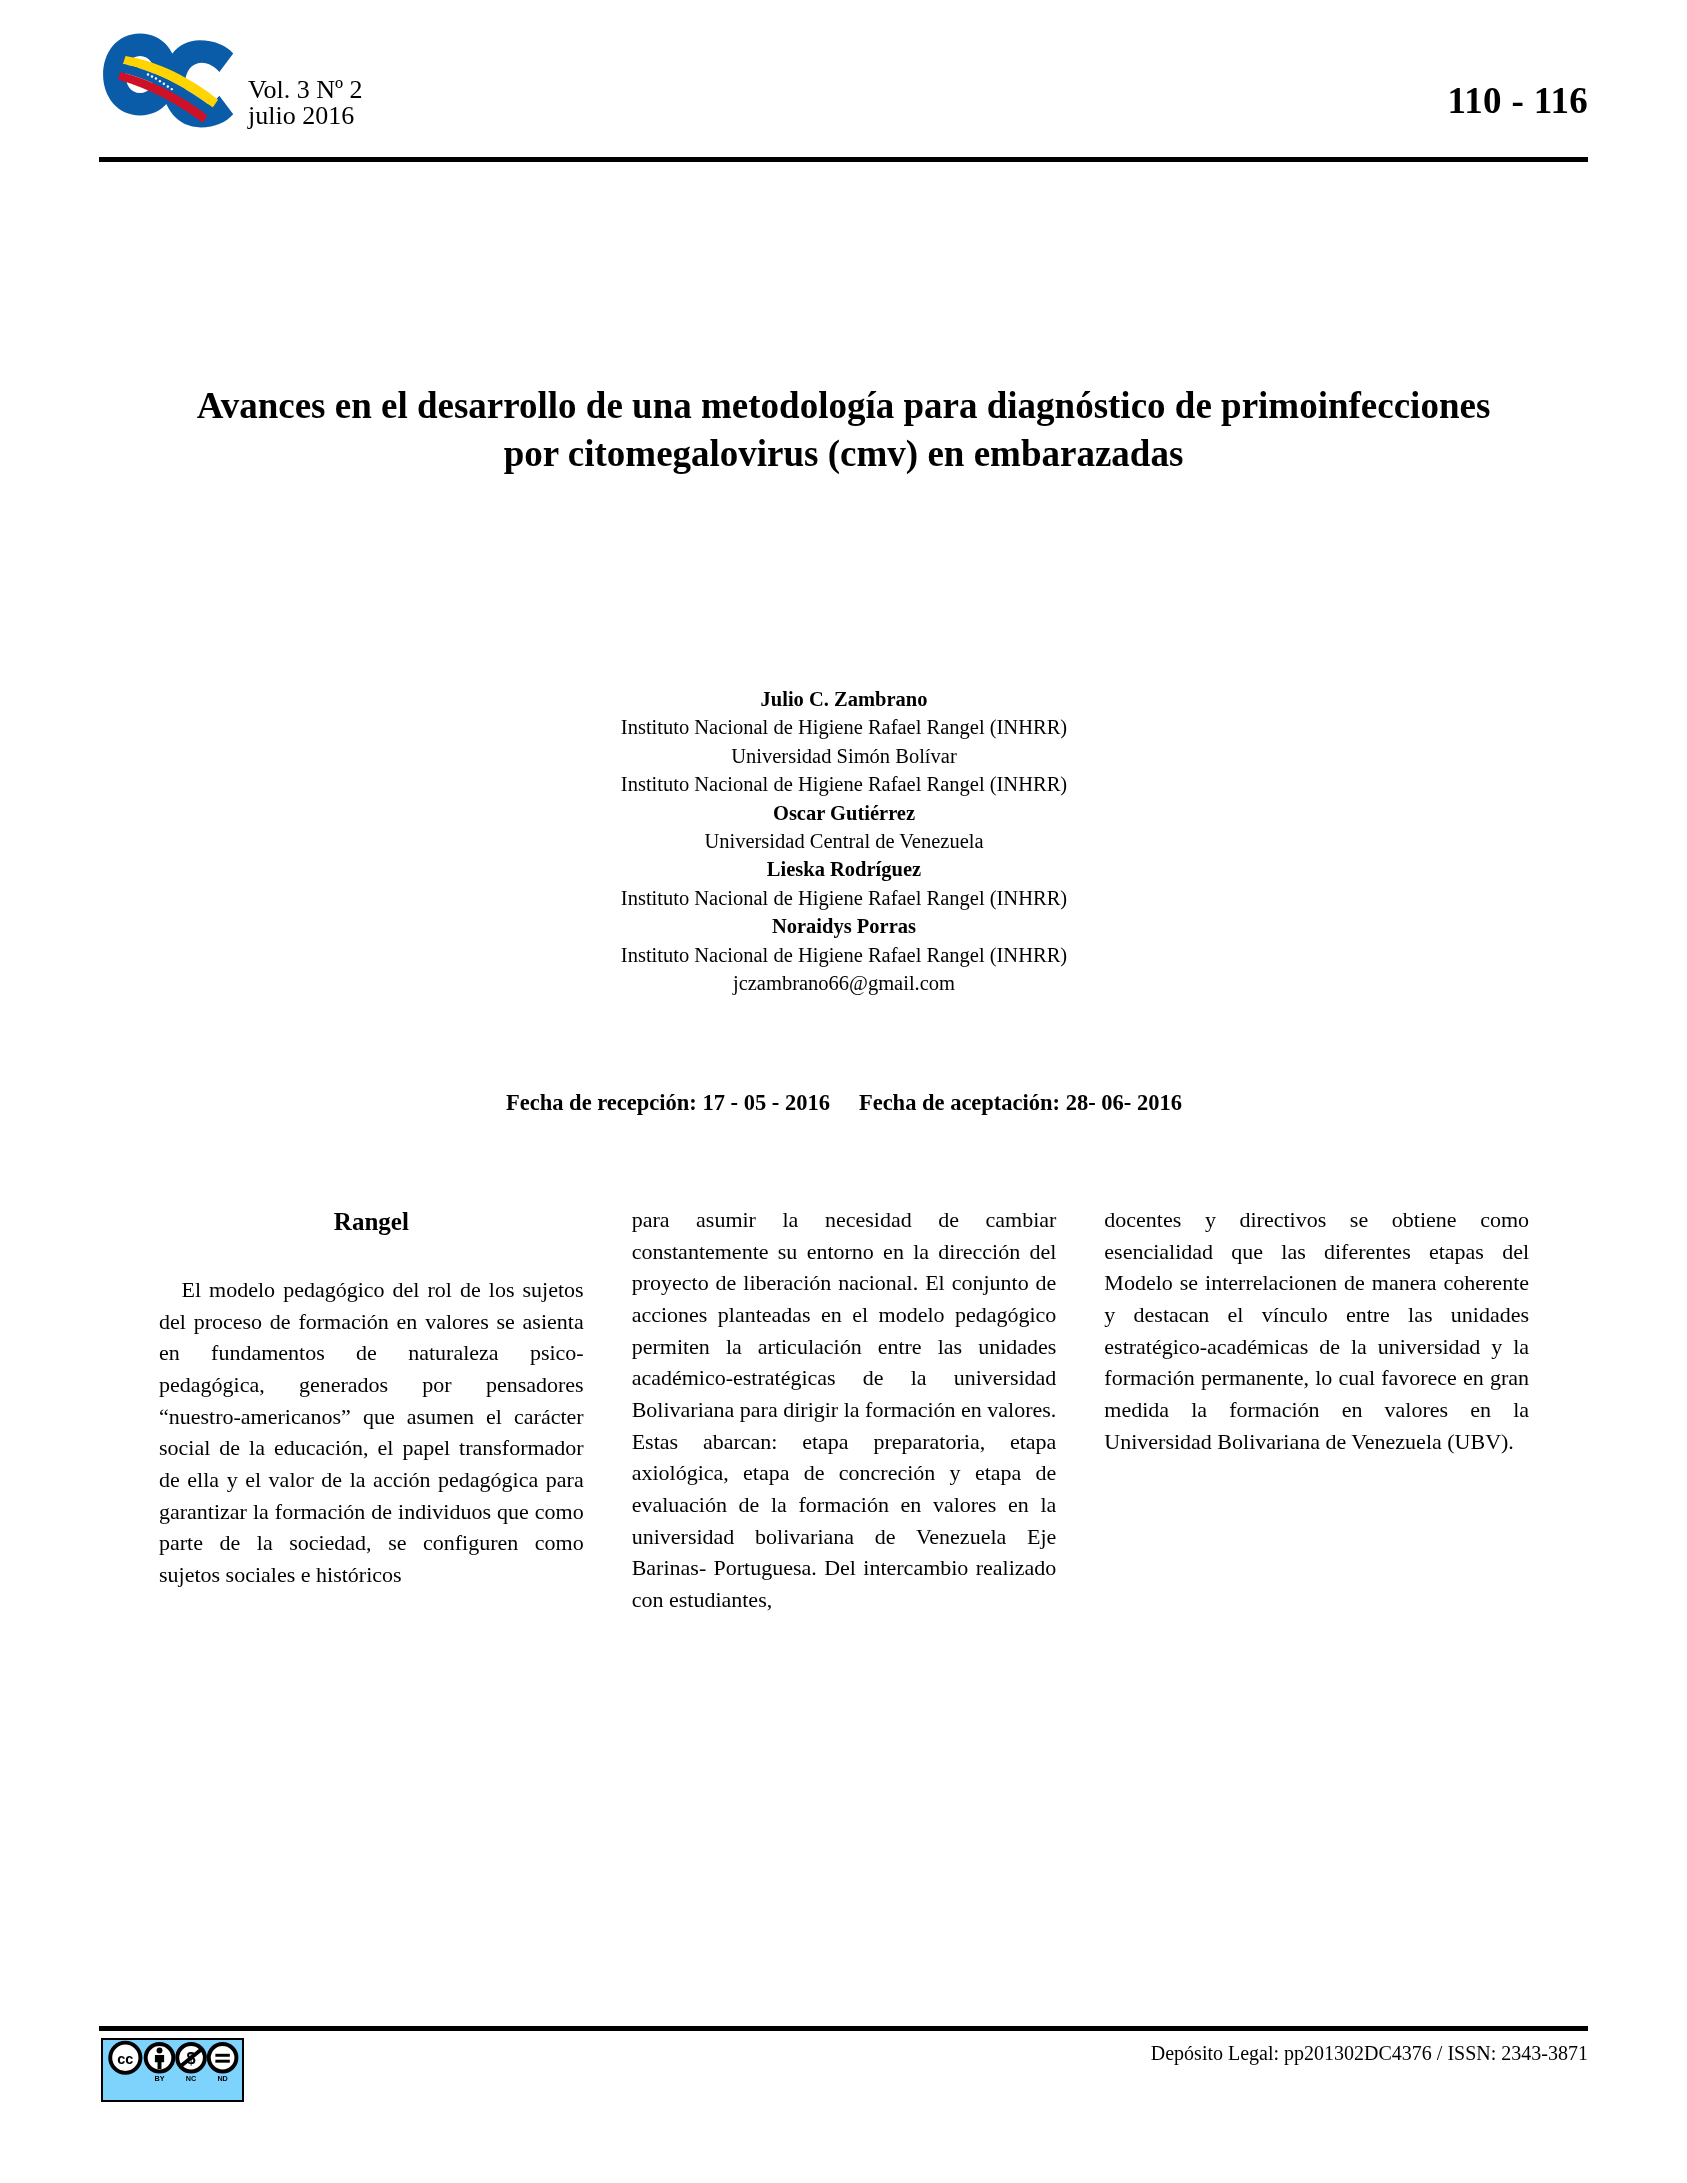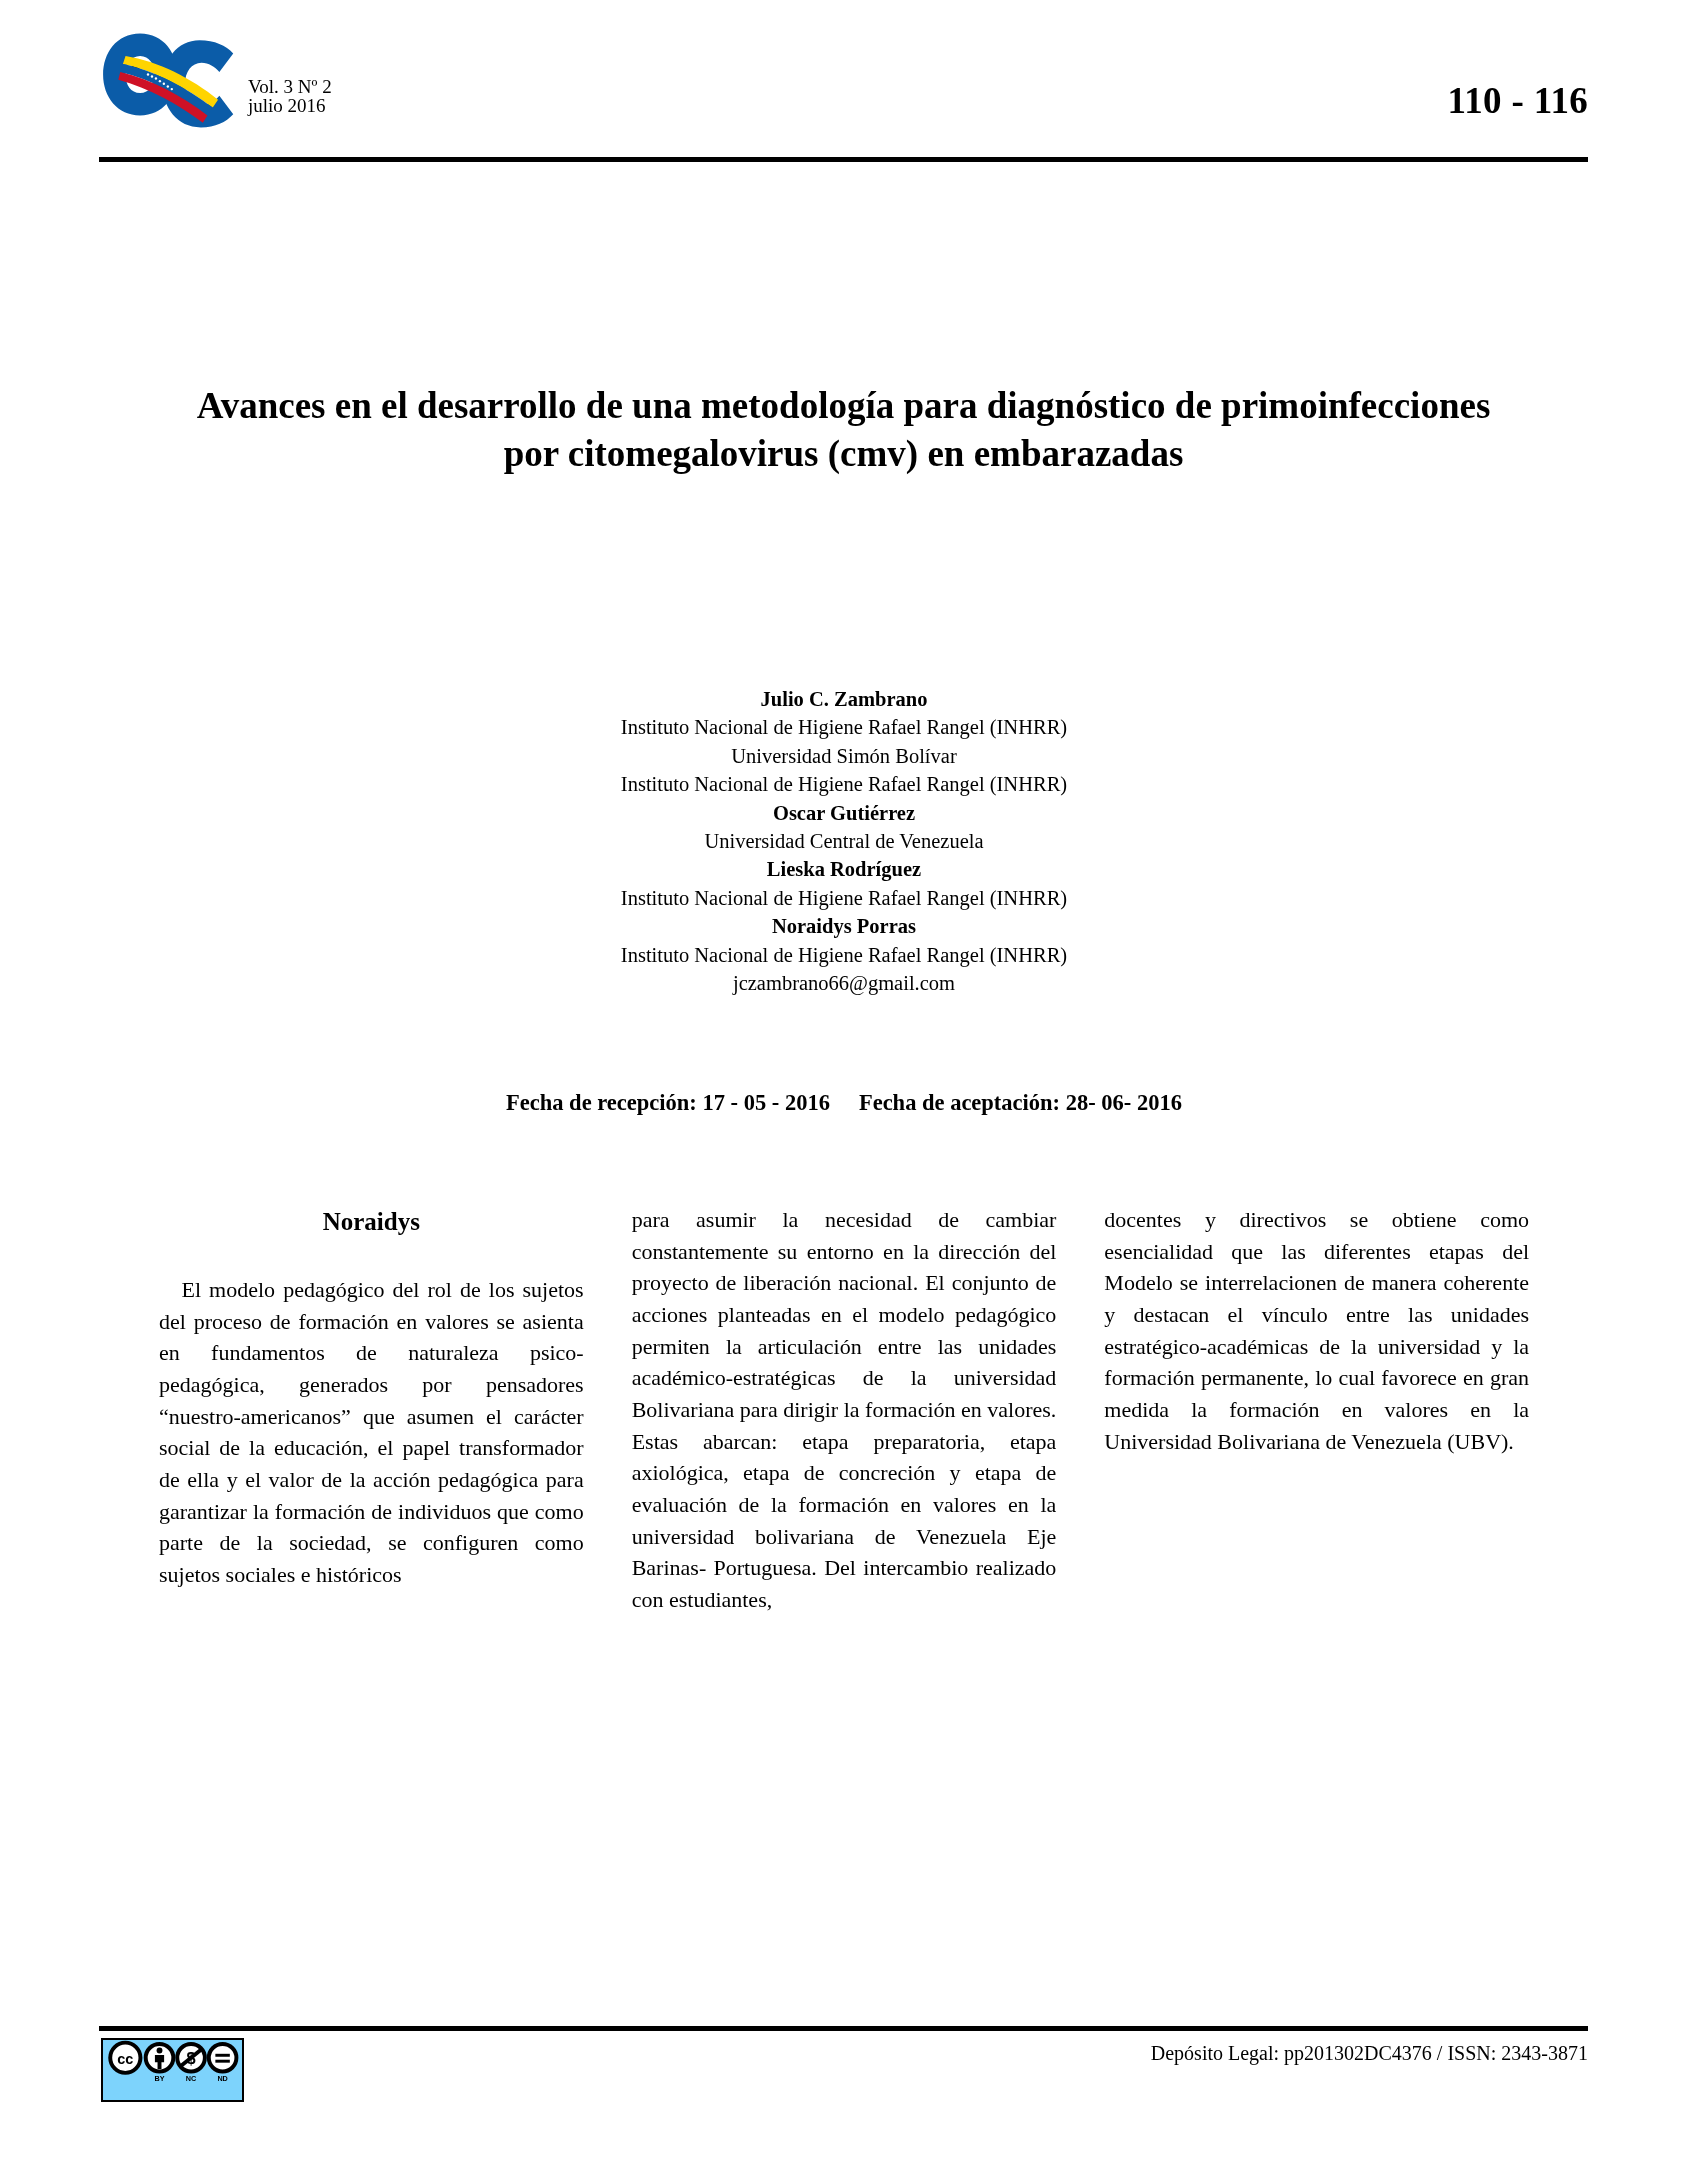--- a/index.html
+++ b/index.html
@@ -42,21 +42,21 @@
     width: 172px;
     height: 109px;
   }
   .logo svg { display: block; }
 
   .volume-block {
     position: absolute;
     left: 149px;
     top: 50px;
     line-height: 1.02;
-    font-size: 19px;
+    font-size: 26px;
     font-family: "Liberation Serif", serif;
     white-space: nowrap;
   }
   .volume-block .vline { display: block; }
 
   .page-range {
     position: absolute;
     right: 0px;
     top: 52px;
     font-size: 37px;
@@ -266,21 +266,21 @@
     <div class="email">jczambrano66@gmail.com</div>
   </div>
 
   <div class="dates">
     <span>Fecha de recepción: 17 - 05 - 2016</span><span class="gap"></span><span>Fecha de aceptación: 28- 06- 2016</span>
   </div>
 
   <div class="columns">
 
     <div class="col">
-      <div class="col-heading">Noraidys</div>
+      <div class="col-heading">Rangel</div>
       <p>El modelo pedagógico del rol de los sujetos del proceso de formación en valores se asienta en fundamentos de naturaleza psico-pedagógica, generados por pensadores “nuestro-americanos” que asumen el carácter social de la educación, el papel transformador de ella y el valor de la acción pedagógica para garantizar la formación de individuos que como parte de la sociedad, se configuren como sujetos sociales e históricos</p>
     </div>
 
     <div class="col">
       <p class="noindent">para asumir la necesidad de cambiar constantemente su entorno en la dirección del proyecto de liberación nacional. El conjunto de acciones planteadas en el modelo pedagógico permiten la articulación entre las unidades académico-estratégicas de la universidad Bolivariana para dirigir la formación en valores. Estas abarcan: etapa preparatoria, etapa axiológica, etapa de concreción y etapa de evaluación de la formación en valores en la universidad bolivariana de Venezuela Eje Barinas- Portuguesa. Del intercambio realizado con estudiantes,</p>
     </div>
 
     <div class="col">
       <p class="noindent">docentes y directivos se obtiene como esencialidad que las diferentes etapas del Modelo se interrelacionen de manera coherente y destacan el vínculo entre las unidades estratégico-académicas de la universidad y la formación permanente, lo cual favorece en gran medida la formación en valores en la Universidad Bolivariana de Venezuela (UBV).</p>
     </div>

